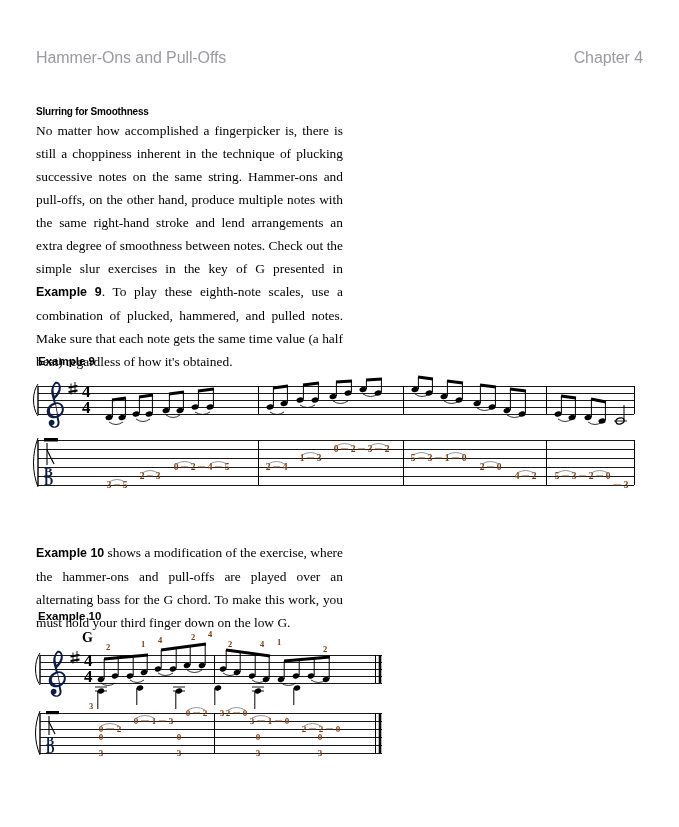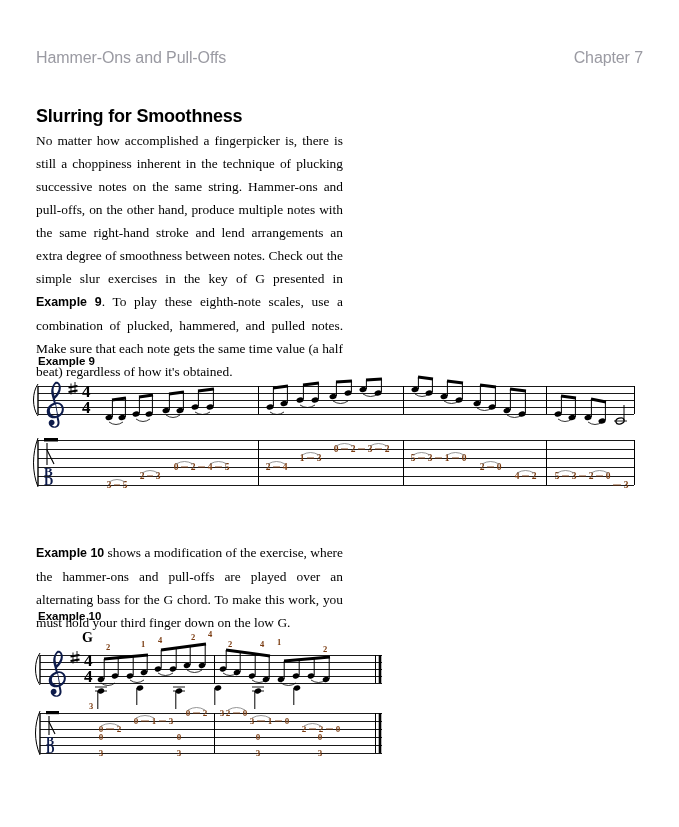--- a/index.html
+++ b/index.html
@@ -34,21 +34,21 @@
 
   
   .text-col {
     position: absolute;
     left: 36px;
     width: 307px;
   }
 
   h2.section-title {
     font-family: "Liberation Sans", sans-serif;
-    font-size: 18px;
+    font-size: 10px;
     font-weight: bold;
     color: #000;
     margin: 0 0 2px 0;
     letter-spacing: -0.2px;
   }
 
   p.body-text {
     margin: 0;
     font-size: 13.4px;
     line-height: 23px;
@@ -81,21 +81,21 @@
   .system svg { display: block; }
 
   
   svg text { font-family: "Liberation Serif", serif; }
 </style>
 </head>
 <body>
 
 <div class="running-head">
   <span>Hammer-Ons and Pull-Offs</span>
-  <span>Chapter 7</span>
+  <span>Chapter 4</span>
 </div>
 
 <div class="text-col" style="top:106px;">
   <h2 class="section-title">Slurring for Smoothness</h2>
   <p class="body-text"><span>No matter how accomplished a fingerpicker is, there is still a choppiness inherent in the technique of plucking successive notes on the same string. Hammer-ons and pull-offs, on the other hand, produce multiple notes with the same right-hand stroke and lend arrangements an extra degree of smoothness between notes. Check out the simple slur exercises in the key of G presented in </span><span class="inline-bold">Example 9</span><span>. To play these eighth-note scales, use a combination of plucked, hammered, and pulled notes. Make sure that each note gets the same time value (a half beat) regardless of how it's obtained.</span></p>
 </div>
 
 <div class="example-caption" style="top:355px;">Example 9</div>
 
 <div class="system" style="left:30px; top:372px;">

